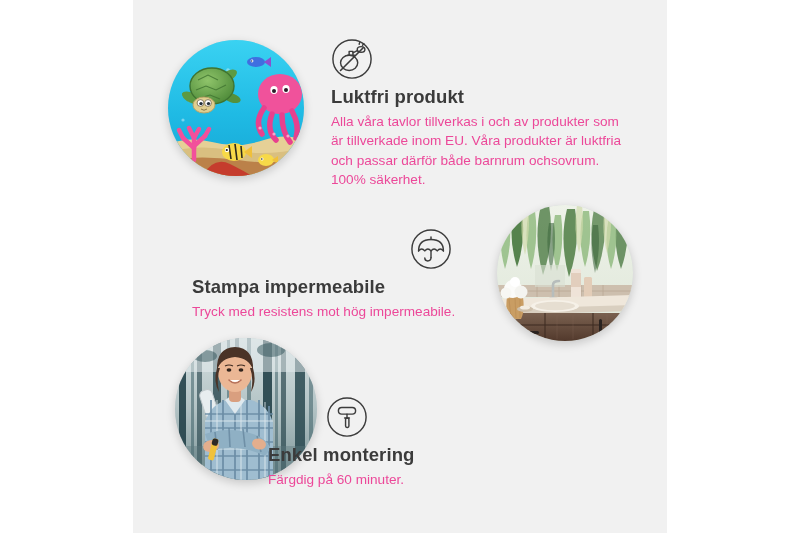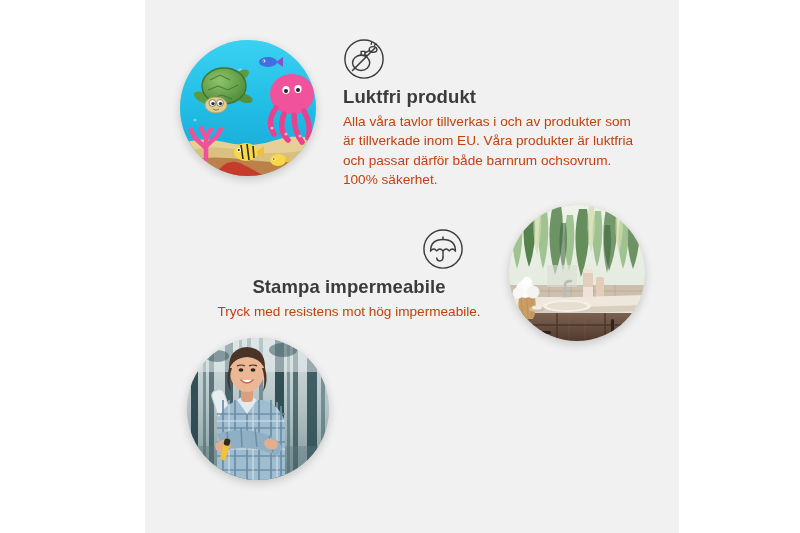--- a/index.html
+++ b/index.html
@@ -11,21 +11,21 @@
     width: 800px;
     height: 533px;
     position: relative;
     overflow: hidden;
     font-family: "Liberation Sans", sans-serif;
     -webkit-font-smoothing: antialiased;
   }
 
   #canvas {
     position: absolute;
-    left: 12px; top: 0;
+    left: 0; top: 0;
     width: 668px;
     height: 533px;
     background: #ffffff;
   }
 
   
   #panel {
     position: absolute;
     left: 133px;
     top: 0;
@@ -64,25 +64,25 @@
     font-size: 18.5px;
     font-weight: 700;
     color: #3b3b3b;
     letter-spacing: 0.1px;
     line-height: 1.2;
   }
   .feature p {
     margin: 0;
     font-size: 13.6px;
     line-height: 1.42;
-    color: #c2410c;
+    color: #ec4899;
     font-weight: 400;
   }
   .feature.left { text-align: left; }
-  .feature.center { text-align: center; }
+  .feature.center { text-align: left; }
 
   
   #feature-odorless { left: 331px; top: 38px;  width: 296px; }
   #feature-waterproof { left: 192px; top: 228px; width: 290px; }
   #feature-assembly { left: 268px; top: 396px; width: 248px; }
 
   #feature-waterproof .icon-wrap { margin-left: 218px; }
   #feature-assembly  .icon-wrap { margin-left: 58px; }
 
   #photo-underwater { left: 168px; top: 40px;  width: 136px; height: 136px; }
@@ -456,14 +456,30 @@
 
         <path d="M22 31 Q 22 34.5 18.5 34.5 Q 15.5 34.5 15.5 31.5"></path>
 
         <path d="M22 12 L22 9.5"></path>
       </svg>
     </div>
     <h3>Stampa impermeabile</h3>
     <p>Tryck med resistens mot hög impermeabile.</p>
   </div>
 
+  <div id="feature-assembly" class="feature center">
+    <div class="icon-wrap">
+      <svg class="icon-svg" viewBox="0 0 44 44" fill="none" stroke="#3c3c3c" stroke-width="1.5" stroke-linecap="round" stroke-linejoin="round">
+        <circle cx="22" cy="22" r="20"></circle>
+
+        <rect x="13" y="12" width="18" height="7" rx="3.5"></rect>
+
+        <path d="M22 19 L22 23"></path>
+        <path d="M19.5 23 L24.5 23"></path>
+
+        <rect x="20.5" y="23" width="3.5" height="10" rx="1.5"></rect>
+      </svg>
+    </div>
+    <h3>Enkel montering</h3>
+    <p>Färgdig på 60 minuter.</p>
+  </div>
 
 </div>
 
 </body></html>

